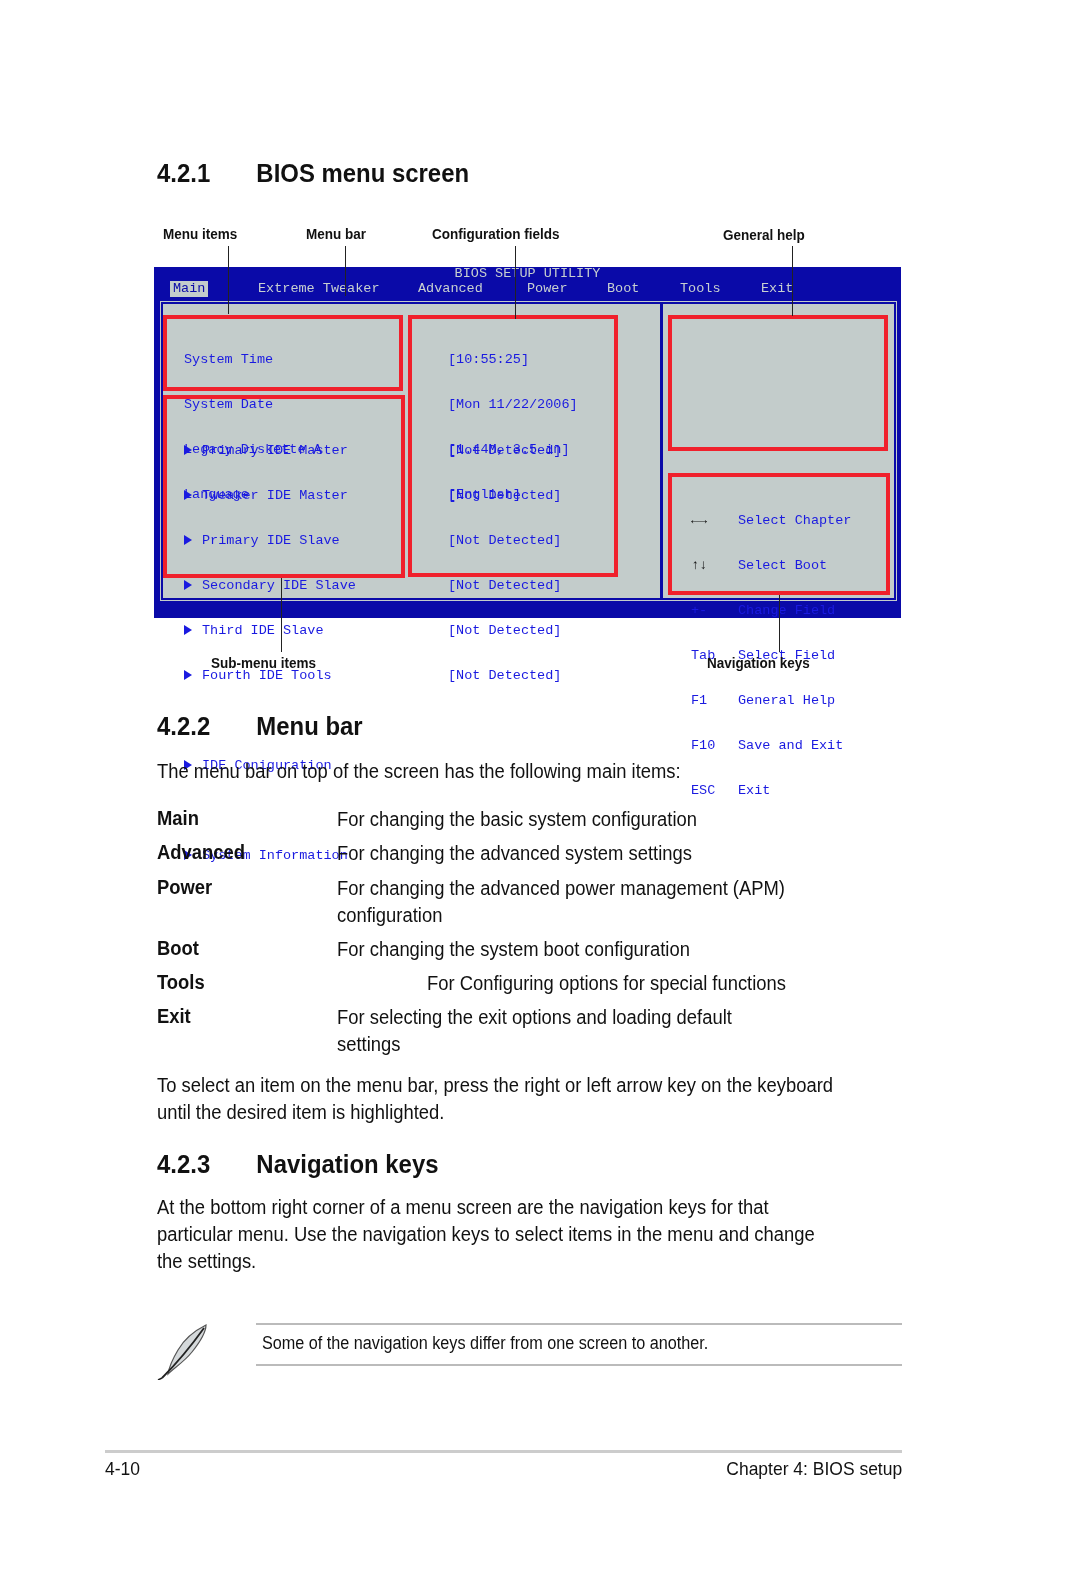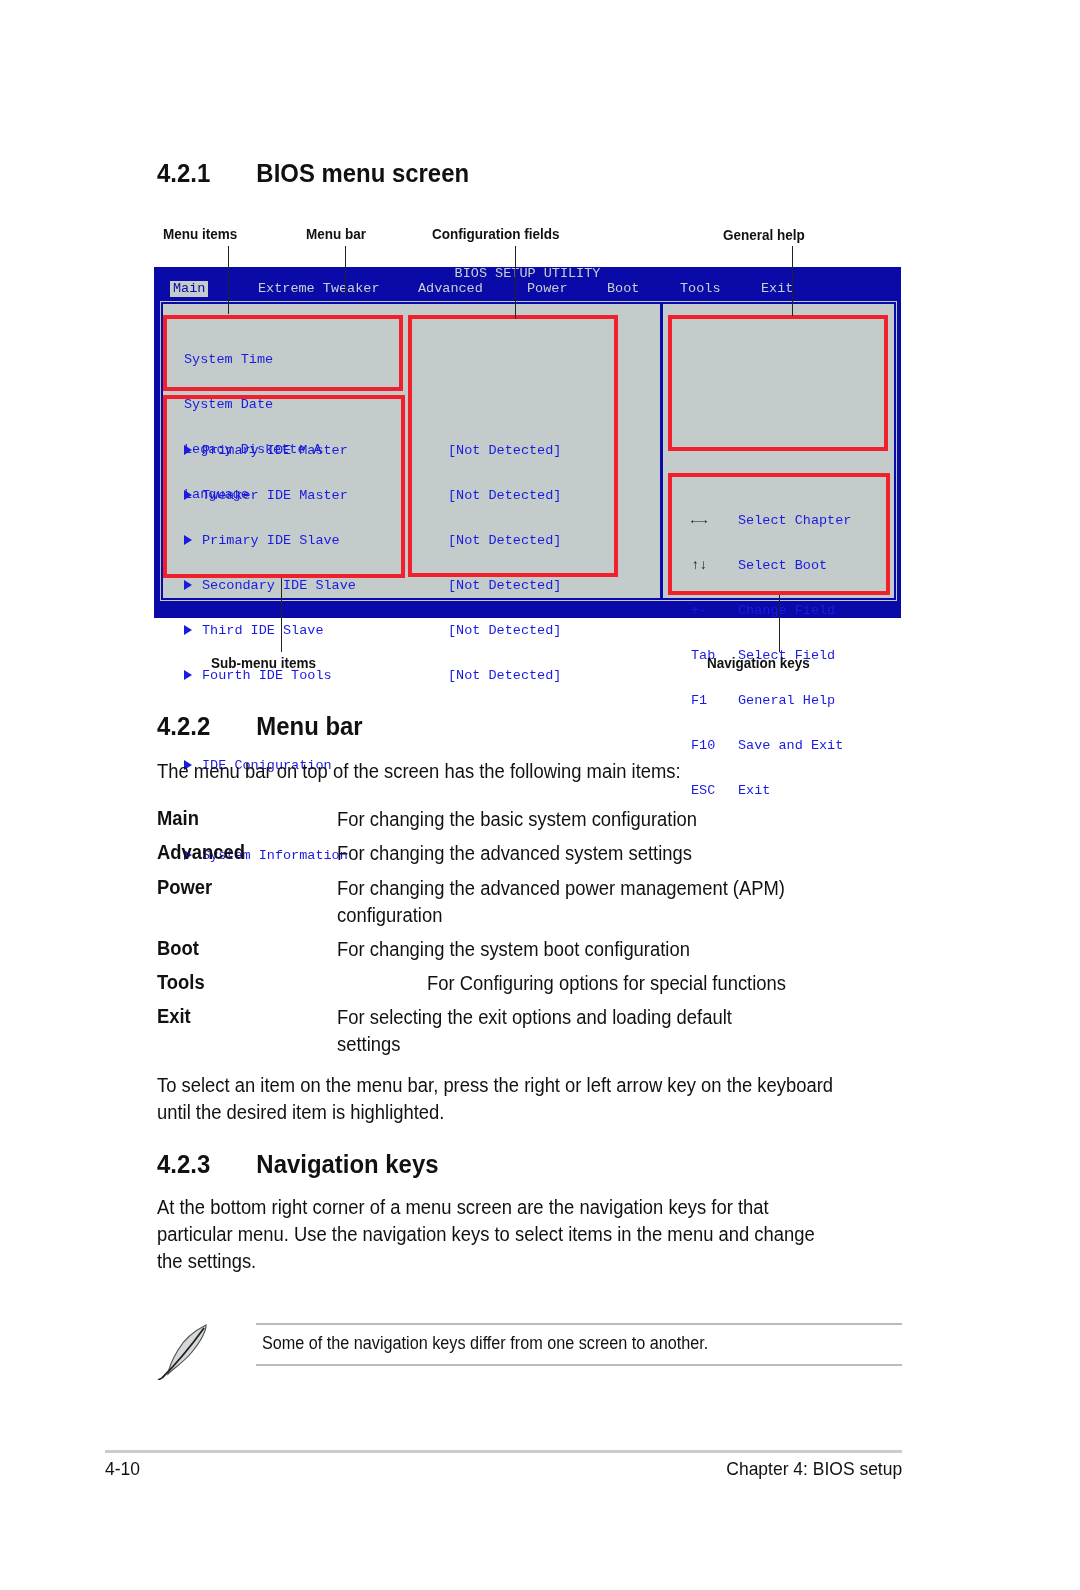--- a/index.html
+++ b/index.html
@@ -77,20 +77,26 @@
   <div class="bios-body"></div>
   <div class="divider"></div>
 
   <div class="bios-text mono" style="left:30px; top:55px;">
     <div>System Time</div>
     <div>System Date</div>
     <div>Legacy Diskette A</div>
     <div>Language</div>
   </div>
 
+  <div class="bios-text mono" style="left:294px; top:55px;">
+    <div>[10:55:25]</div>
+    <div>[Mon 11/22/2006]</div>
+    <div>[1.44M, 3.5 in]</div>
+    <div>[English]</div>
+  </div>
 
   <div class="bios-text mono" style="left:30px; top:146px;">
     <div><span class="tri"></span><span>Primary IDE Master</span></div>
     <div><span class="tri"></span><span>Tweaker IDE Master</span></div>
     <div><span class="tri"></span><span>Primary IDE Slave</span></div>
     <div><span class="tri"></span><span>Secondary IDE Slave</span></div>
     <div><span class="tri"></span><span>Third IDE Slave</span></div>
     <div><span class="tri"></span><span>Fourth IDE Tools</span></div>
     <div style="height:15px;"></div>
     <div><span class="tri"></span><span>IDE Coniguration</span></div>

